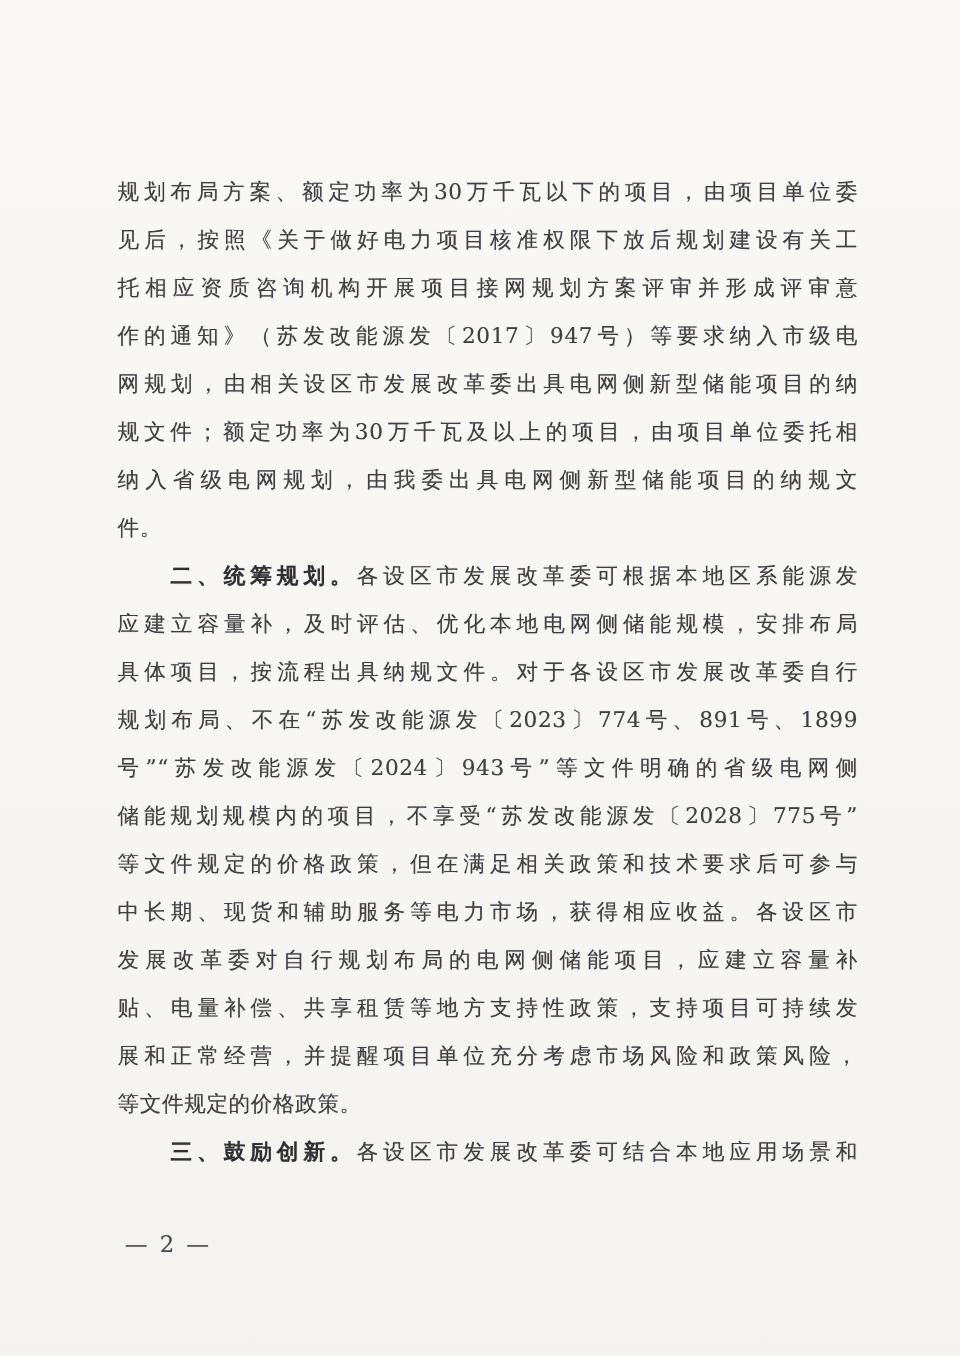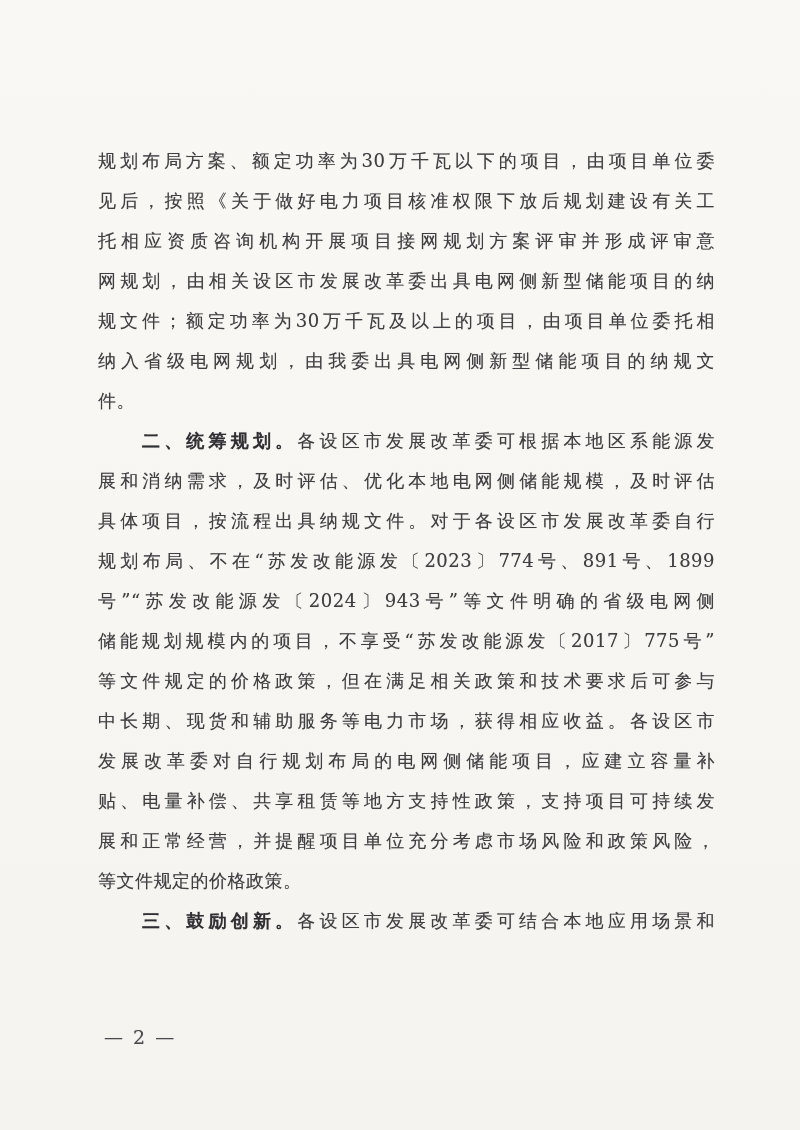--- a/index.html
+++ b/index.html
@@ -63,30 +63,31 @@
   }
 </style>
 </head>
 <body>
 
 <div class="page">
   <div class="doc-body">
       <div class="line">规划布局方案、额定功率为30万千瓦以下的项目，由项目单位委</div>
       <div class="line">见后，按照《关于做好电力项目核准权限下放后规划建设有关工</div>
       <div class="line">托相应资质咨询机构开展项目接网规划方案评审并形成评审意</div>
+      <div class="line">作的通知》（苏发改能源发〔2017〕947号）等要求纳入市级电</div>
       <div class="line">网规划，由相关设区市发展改革委出具电网侧新型储能项目的纳</div>
       <div class="line">规文件；额定功率为30万千瓦及以上的项目，由项目单位委托相</div>
       <div class="line">纳入省级电网规划，由我委出具电网侧新型储能项目的纳规文</div>
       <div class="line flush-left">件。</div>
       <div class="line indent"><b class="section-heading">二、统筹规划。</b>各设区市发展改革委可根据本地区系能源发</div>
-      <div class="line">展和消纳需求，及时评估、优化本地电网侧储能规模，及时评估</div>
+      <div class="line">应建立容量补，及时评估、优化本地电网侧储能规模，安排布局</div>
       <div class="line">具体项目，按流程出具纳规文件。对于各设区市发展改革委自行</div>
       <div class="line">规划布局、不在“苏发改能源发〔2023〕774号、891号、1899</div>
       <div class="line">号”“苏发改能源发〔2024〕943号”等文件明确的省级电网侧</div>
-      <div class="line">储能规划规模内的项目，不享受“苏发改能源发〔2017〕775号”</div>
+      <div class="line">储能规划规模内的项目，不享受“苏发改能源发〔2028〕775号”</div>
       <div class="line">等文件规定的价格政策，但在满足相关政策和技术要求后可参与</div>
       <div class="line">中长期、现货和辅助服务等电力市场，获得相应收益。各设区市</div>
       <div class="line">发展改革委对自行规划布局的电网侧储能项目，应建立容量补</div>
       <div class="line">贴、电量补偿、共享租赁等地方支持性政策，支持项目可持续发</div>
       <div class="line">展和正常经营，并提醒项目单位充分考虑市场风险和政策风险，</div>
       <div class="line flush-left">等文件规定的价格政策。</div>
       <div class="line indent"><b class="section-heading">三、鼓励创新。</b>各设区市发展改革委可结合本地应用场景和</div>
     </div>
   <div class="page-number">— 2 —</div>
 </div>

